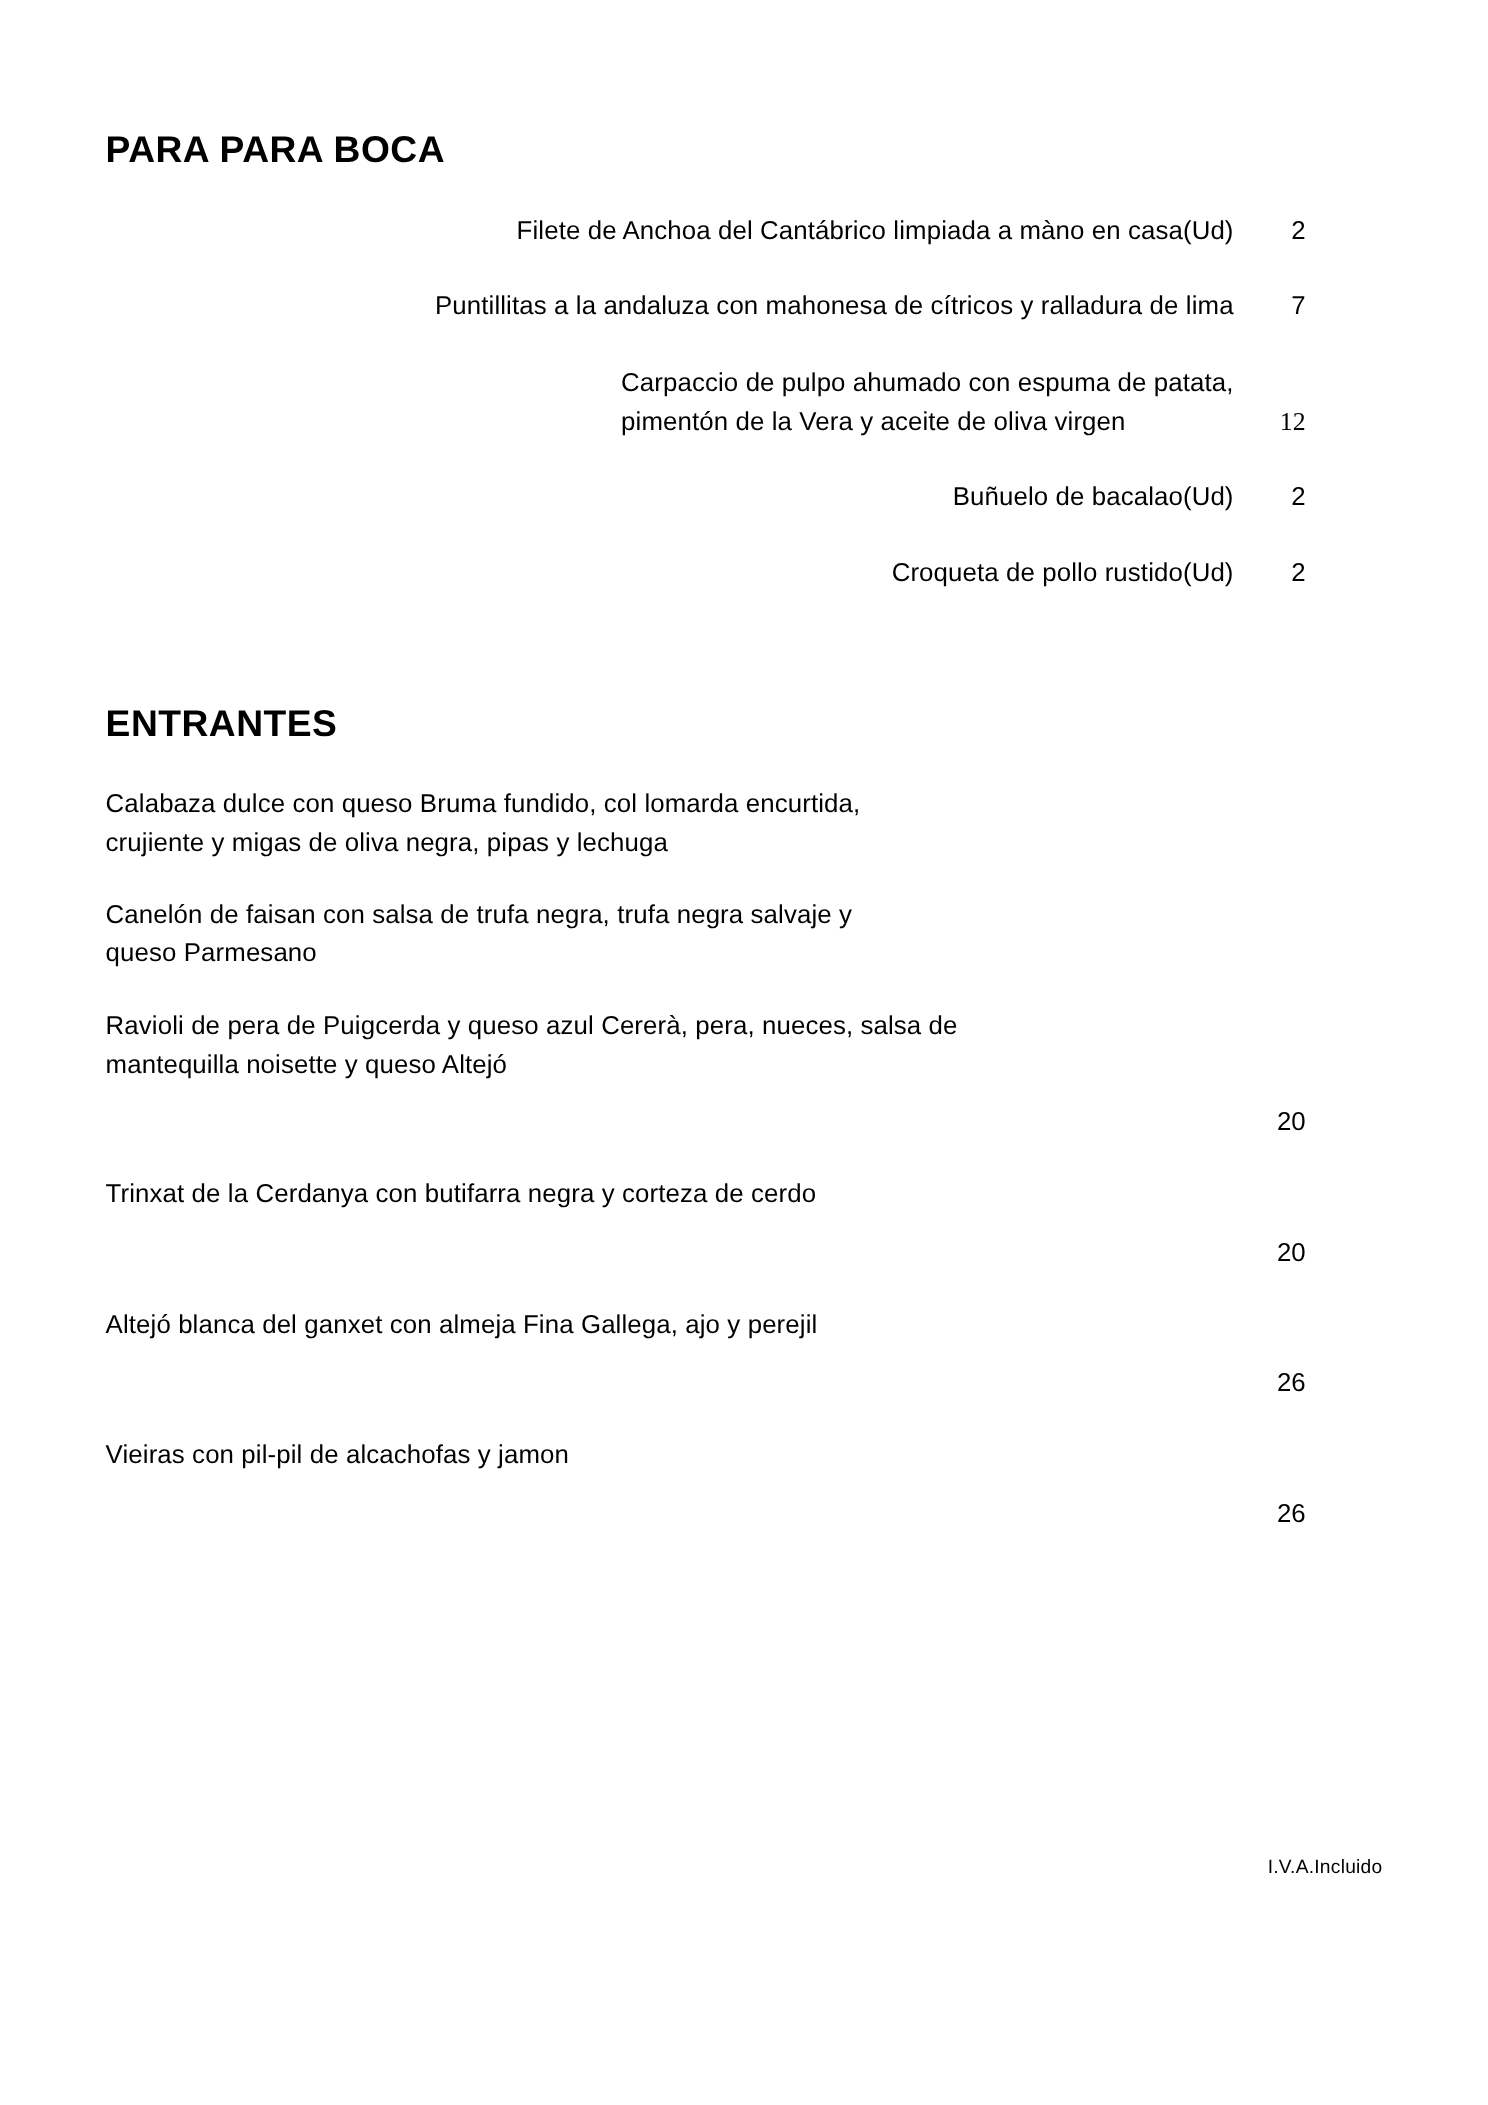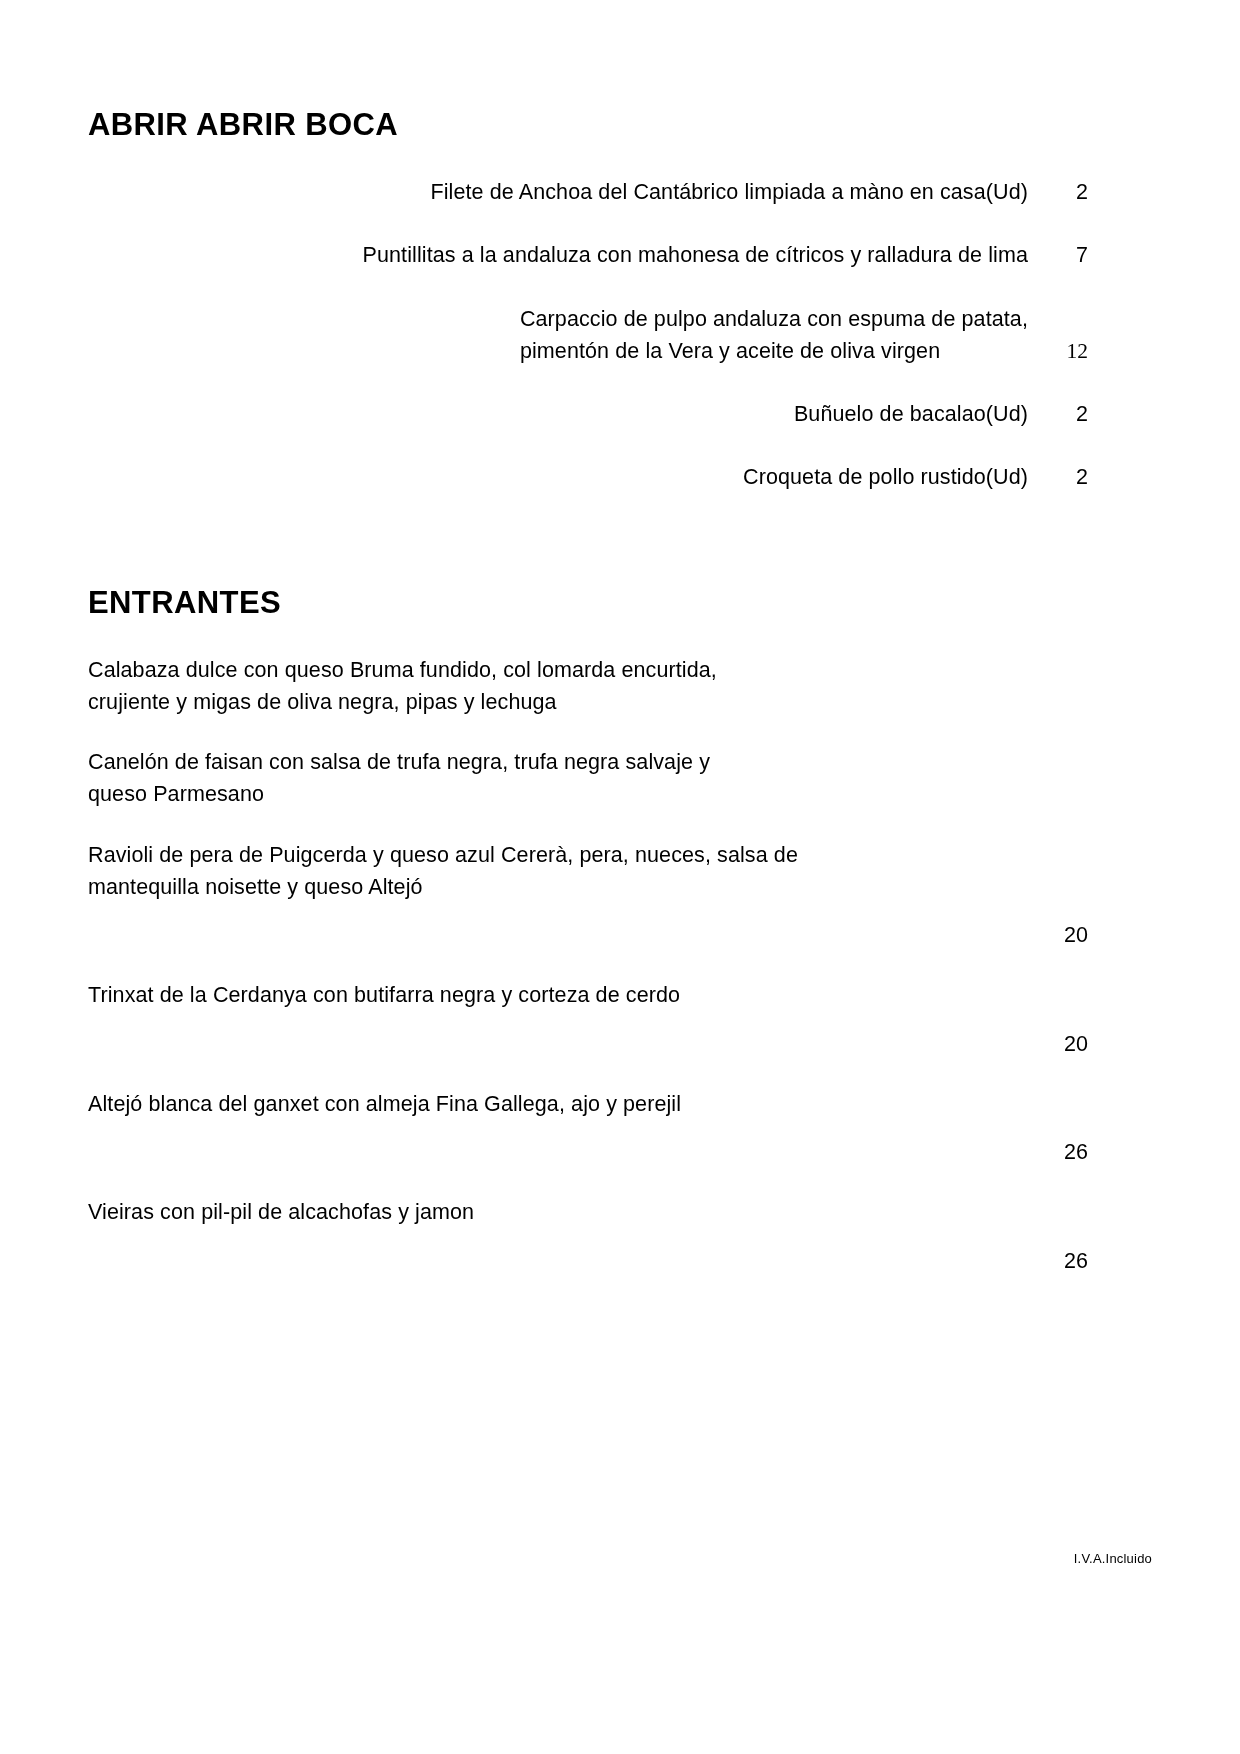--- a/index.html
+++ b/index.html
@@ -93,45 +93,45 @@
     display: block;
     text-align: right;
     padding-left: 0;
     margin-top: 16px;
   }
 
   .footer-note {
     position: absolute;
     right: 88px;
     bottom: 188px;
-    font-size: 13px;
+    font-size: 16px;
     letter-spacing: 0.2px;
   }
 </style>
 </head>
 <body>
 
 <div class="page">
   <div class="content">
 
     <div class="section section-appetizers">
-      <h1 class="section-title">ABRIR ABRIR BOCA</h1>
+      <h1 class="section-title">PARA PARA BOCA</h1>
 
       <div class="item">
         <div class="item-name">Filete de Anchoa del Cantábrico limpiada a màno en casa(Ud)</div>
         <div class="item-price">2</div>
       </div>
 
       <div class="item">
         <div class="item-name">Puntillitas a la andaluza con mahonesa de cítricos y ralladura de lima</div>
         <div class="item-price">7</div>
       </div>
 
       <div class="item two-line">
-        <div class="item-name">Carpaccio de pulpo andaluza con espuma de patata,
+        <div class="item-name">Carpaccio de pulpo ahumado con espuma de patata,
 pimentón de la Vera y aceite de oliva virgen</div>
         <div class="item-price">12</div>
       </div>
 
       <div class="item">
         <div class="item-name">Buñuelo de bacalao(Ud)</div>
         <div class="item-price">2</div>
       </div>
 
       <div class="item">

